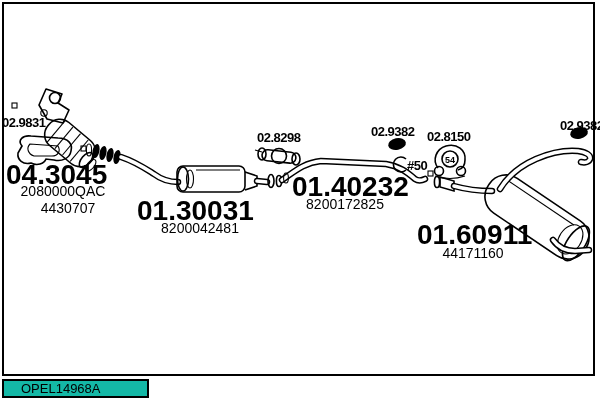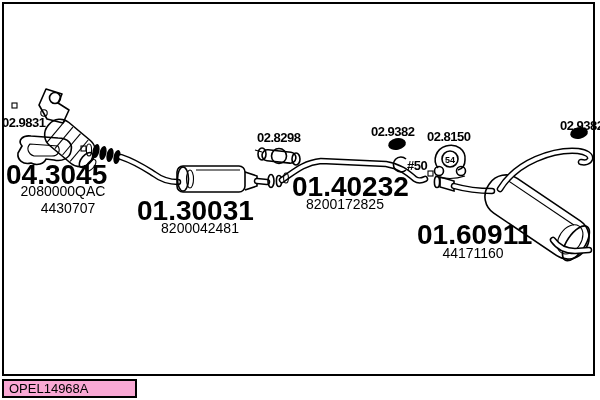--- a/index.html
+++ b/index.html
@@ -9,22 +9,22 @@
   svg text{fill:#000;font-family:"Liberation Sans","DejaVu Sans",sans-serif;}
   .code-sm{font-size:13px;font-weight:700;letter-spacing:-0.5px;}
   .code-lg{font-size:28px;font-weight:700;letter-spacing:0px;}
   .ref-num{font-size:14px;font-weight:400;letter-spacing:0px;}
   .icon-num{font-weight:700;}
   .outline{fill:none;stroke:#000;stroke-width:1.6;}
   .thin{fill:none;stroke:#000;stroke-width:1.1;}
   .pipe-out{fill:none;stroke:#000;stroke-width:6.5;stroke-linecap:round;}
   .pipe-in{fill:none;stroke:#fff;stroke-width:3.6;stroke-linecap:round;}
   .footer-box{position:absolute;left:2px;top:379px;width:126px;height:15px;
-              border:2px solid #000;background:#f9a8d4;font-size:13px;line-height:15px;
-              padding-left:5px;color:#000;}
+              border:2px solid #000;background:#14b8a6;font-size:13px;line-height:15px;
+              padding-left:17px;color:#000;}
 </style>
 </head>
 <body>
 
 <div class="canvas">
 <svg width="600" height="378" viewBox="0 0 600 378">
 
   <rect x="3" y="3" width="591" height="372" fill="#fff" stroke="#000" stroke-width="2"></rect>
 
   <rect x="12" y="103" width="5" height="5" class="thin"></rect>

